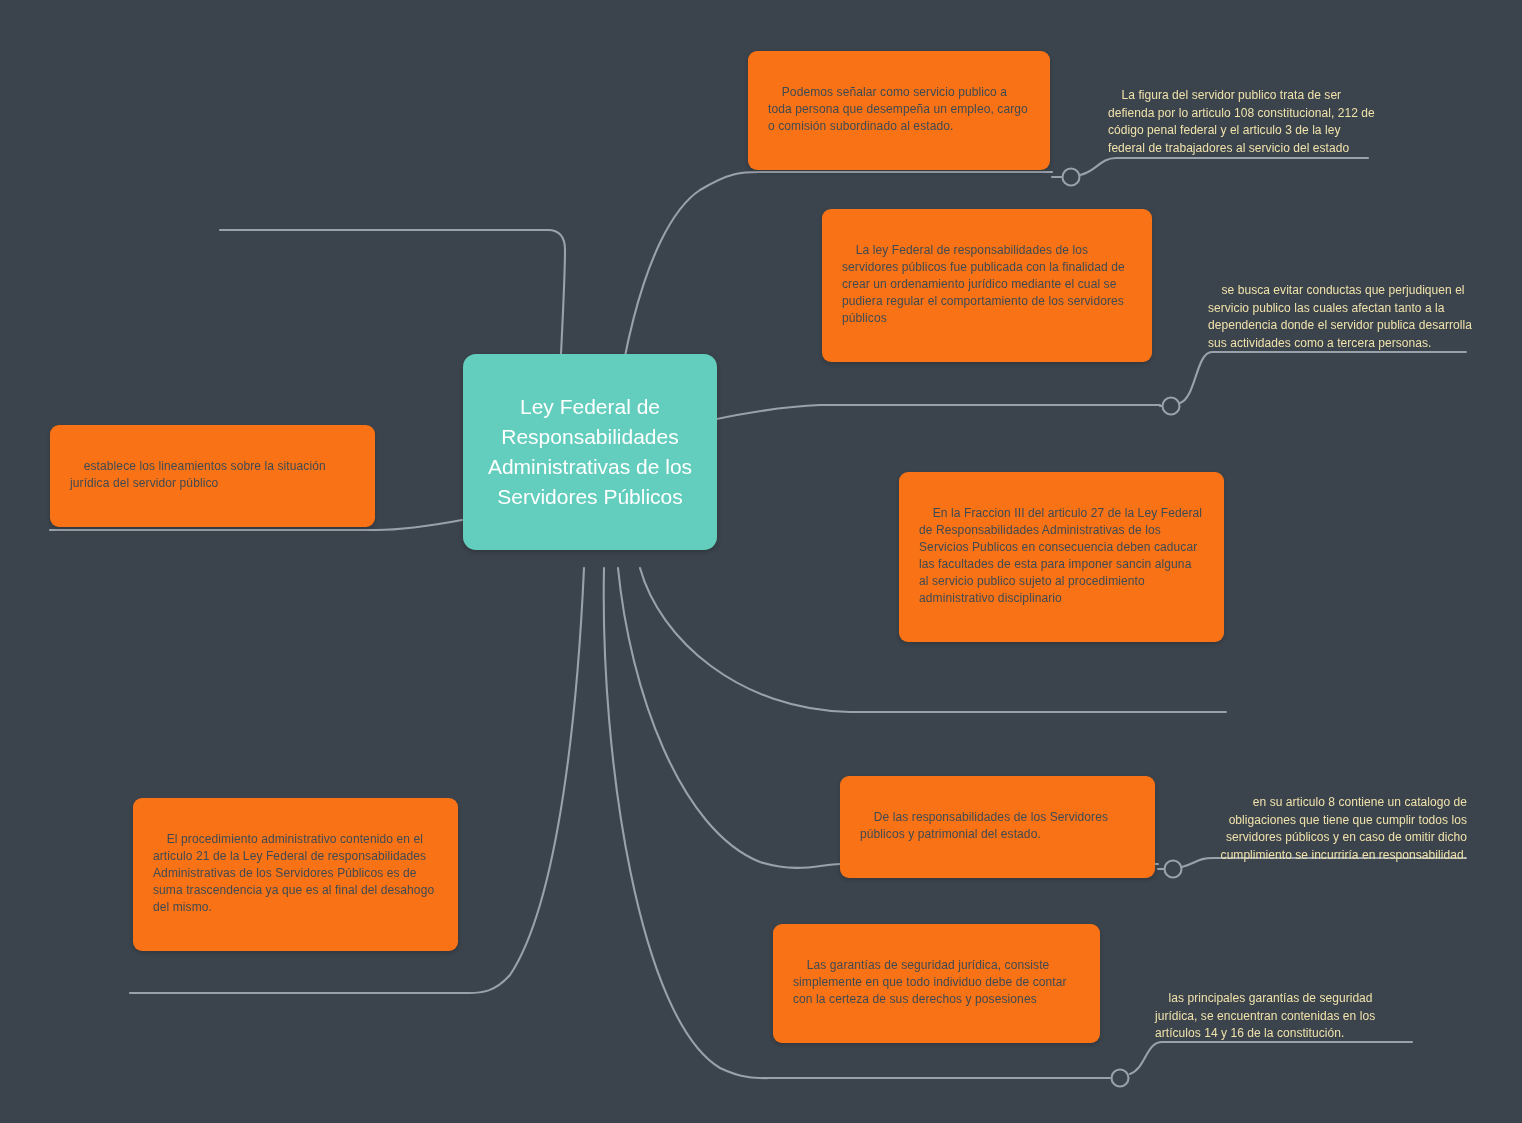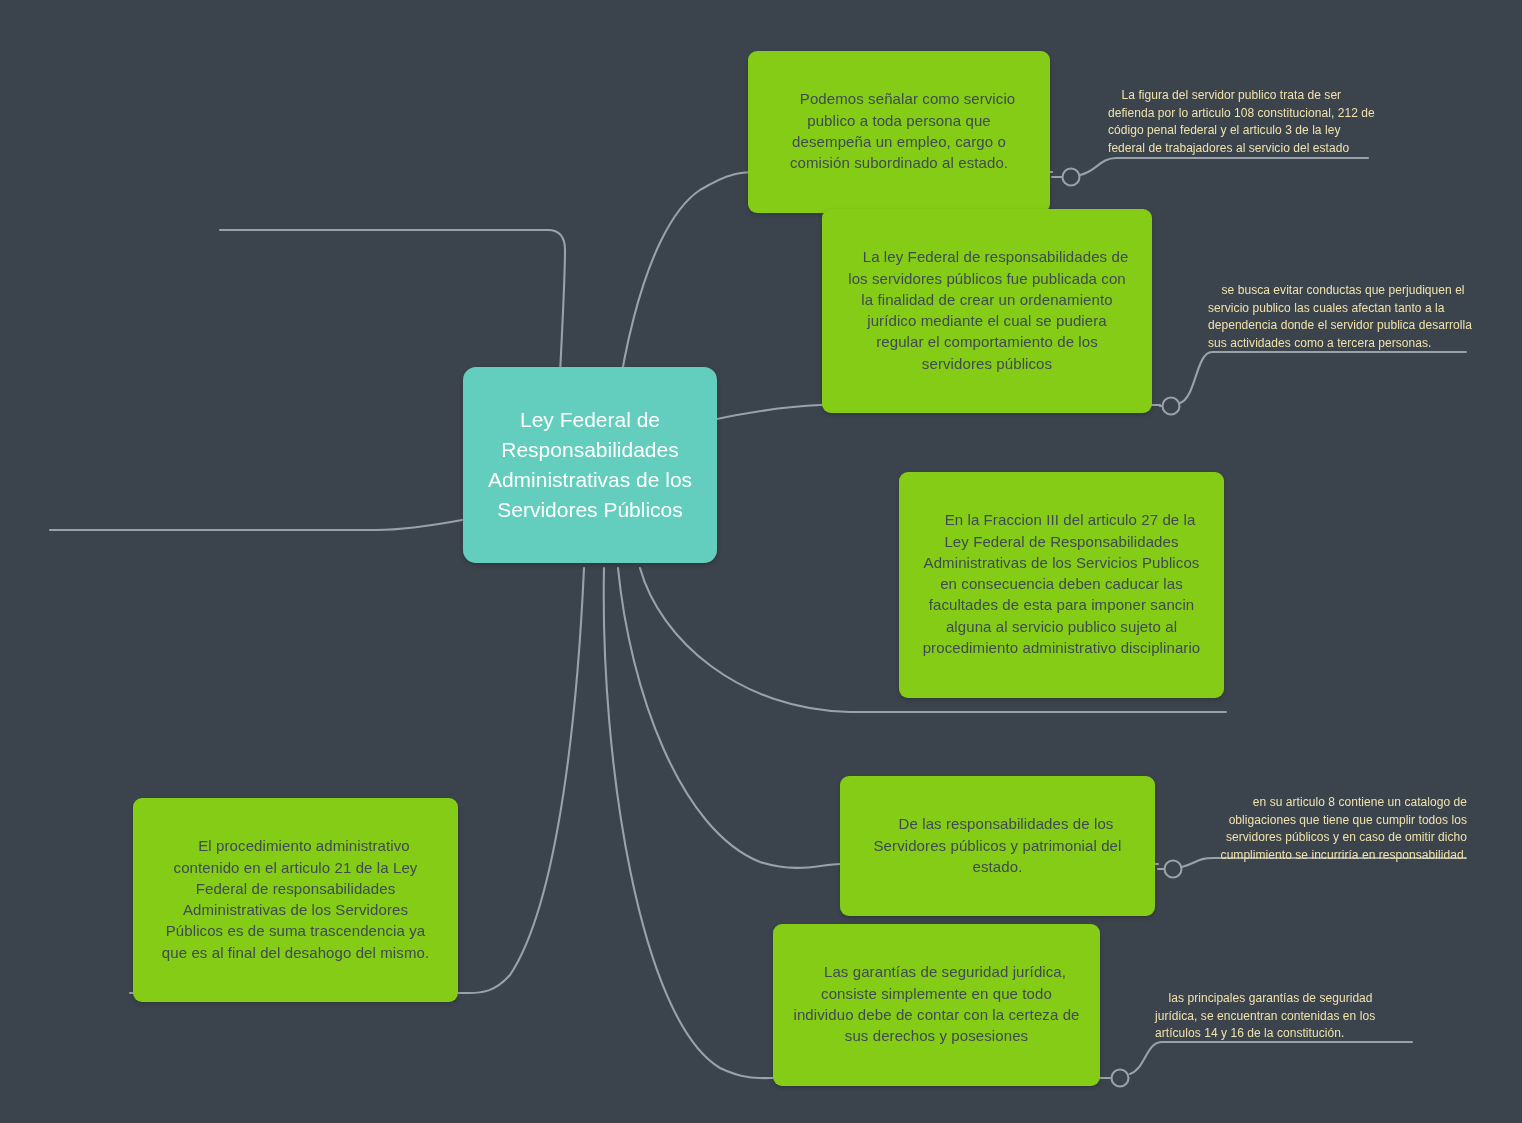--- a/index.html
+++ b/index.html
@@ -18,30 +18,29 @@
   #edges {
     position: absolute;
     left: 0; top: 0;
     width: 1522px;
     height: 1123px;
     pointer-events: none;
   }
   .node {
     position: absolute;
     box-sizing: border-box;
-    background: #84cc16;
+    background: #f97316;
     color: #3f4a52;
     border-radius: 9px;
     padding: 16px 20px 18px 20px;
-    font-size: 15px;
+    font-size: 12px;
     line-height: 1.42;
     letter-spacing: 0.1px;
     box-shadow: 0 2px 4px rgba(0,0,0,0.18);
     white-space: pre-wrap;
-    text-align: center;
   }
   .central {
     position: absolute;
     box-sizing: border-box;
     background: #63cebd;
     color: #ffffff;
     border-radius: 13px;
     text-align: center;
     font-size: 21px;
     line-height: 1.42;
@@ -89,33 +88,36 @@
       <path d="M 1100,1078 L 1110,1078 M 1130,1074 C 1146,1068 1146,1042 1162,1042 L 1412,1042"></path>
     </g>
     <g fill="none" stroke="#99a1aa" stroke-width="2.1">
       <circle cx="1071" cy="177" r="8.5"></circle>
       <circle cx="1171" cy="406" r="8.5"></circle>
       <circle cx="1173" cy="869" r="8.5"></circle>
       <circle cx="1120" cy="1078" r="8.5"></circle>
     </g>
   </svg>
 
-  <div class="central" style="left:463px; top:367px; width:254px; height:196px; display:flex; align-items:center; justify-content:center;">
+  <div class="central" style="left:463px; top:354px; width:254px; height:196px; display:flex; align-items:center; justify-content:center;">
     <span>Ley Federal de Responsabilidades Administrativas de los Servidores Públicos</span>
   </div>
 
 
   <div class="node" style="left:748px; top:51px; width:302px;">
     <span>Podemos señalar como servicio publico a toda persona que desempeña un empleo, cargo o comisión subordinado al estado.</span>
   </div>
 
   <div class="node" style="left:822px; top:209px; width:330px;">
     <span>La ley Federal de responsabilidades de los servidores públicos fue publicada con la finalidad de crear un ordenamiento jurídico mediante el cual se pudiera regular el comportamiento de los servidores públicos</span>
   </div>
 
+  <div class="node" style="left:50px; top:425px; width:325px;">
+    <span>establece los lineamientos sobre la situación jurídica del servidor público</span>
+  </div>
 
   <div class="node" style="left:899px; top:472px; width:325px;">
     <span>En la Fraccion III del articulo 27 de la Ley Federal de Responsabilidades Administrativas de los Servicios Publicos en consecuencia deben caducar las facultades de esta para imponer sancin alguna al servicio publico sujeto al procedimiento administrativo disciplinario</span>
   </div>
 
   <div class="node" style="left:133px; top:798px; width:325px;">
     <span>El procedimiento administrativo contenido en el articulo 21 de la Ley Federal de responsabilidades Administrativas de los Servidores Públicos es de suma trascendencia ya que es al final del desahogo del mismo.</span>
   </div>
 
   <div class="node" style="left:840px; top:776px; width:315px;">

